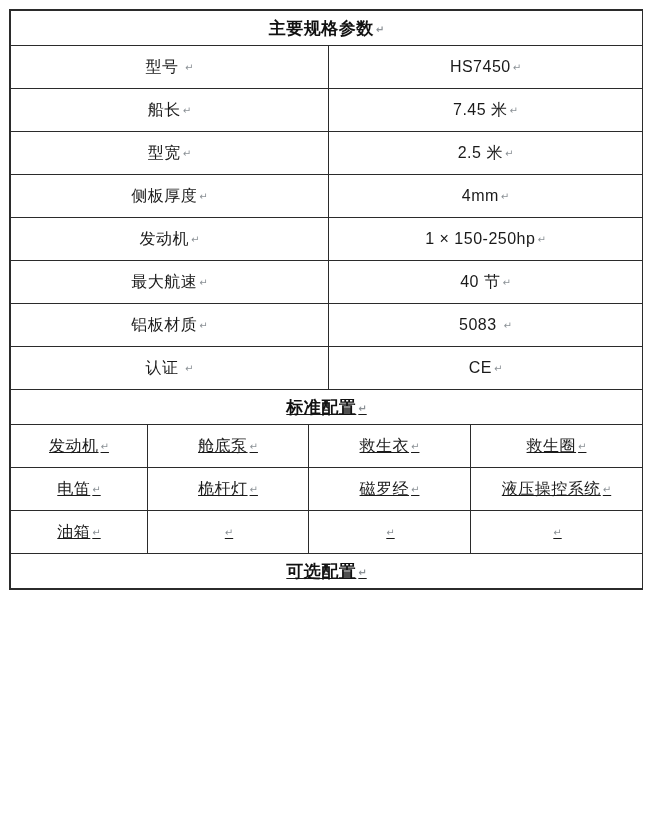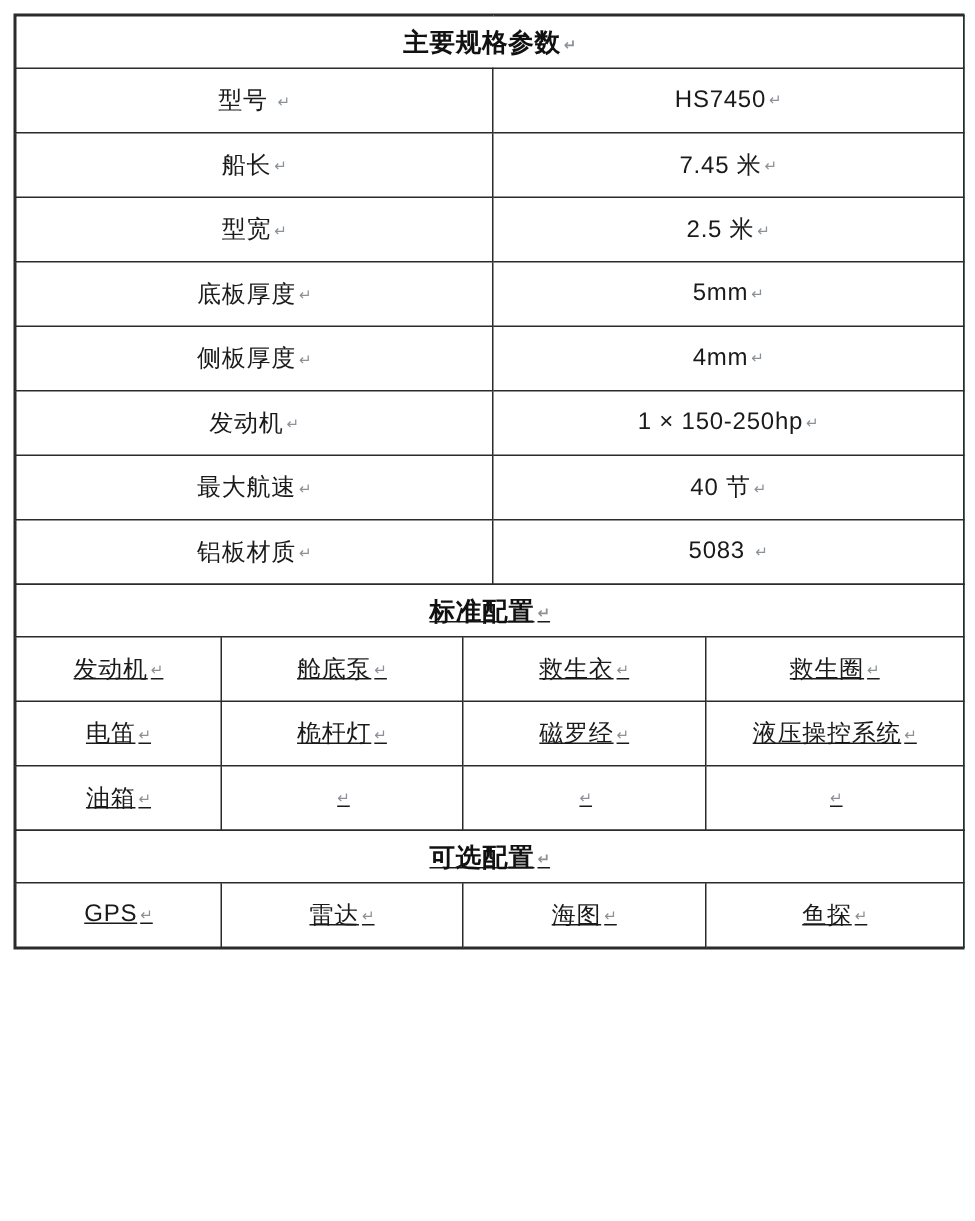--- a/index.html
+++ b/index.html
@@ -88,38 +88,38 @@
       </tr>
       <tr class="drow">
         <td><span class="t">船长</span><span class="pmark">↵</span></td>
         <td class="val"><span class="t">7.45 米</span><span class="pmark">↵</span></td>
       </tr>
       <tr class="drow">
         <td><span class="t">型宽</span><span class="pmark">↵</span></td>
         <td class="val"><span class="t">2.5 米</span><span class="pmark">↵</span></td>
       </tr>
       <tr class="drow">
-        <td><span class="t">底板厚度</span><span class="pmark">↵</span></td>
-        <td class="val"><span class="t">5mm</span><span class="pmark">↵</span></td>
-      </tr>
-      <tr class="drow">
         <td><span class="t">侧板厚度</span><span class="pmark">↵</span></td>
         <td class="val"><span class="t">4mm</span><span class="pmark">↵</span></td>
       </tr>
       <tr class="drow">
         <td><span class="t">发动机</span><span class="pmark">↵</span></td>
         <td class="val"><span class="t">1 × 150-250hp</span><span class="pmark">↵</span></td>
       </tr>
       <tr class="drow">
         <td><span class="t">最大航速</span><span class="pmark">↵</span></td>
         <td class="val"><span class="t">40 节</span><span class="pmark">↵</span></td>
       </tr>
       <tr class="drow">
         <td><span class="t">铝板材质</span><span class="pmark">↵</span></td>
         <td class="val"><span class="t">5083 </span><span class="pmark">↵</span></td>
+      </tr>
+      <tr class="drow">
+        <td><span class="t">认证 </span><span class="pmark">↵</span></td>
+        <td class="val"><span class="t">CE</span><span class="pmark">↵</span></td>
       </tr>
     </tbody>
       </table>
 
     <table class="tbl four">
       <colgroup>
           <col style="width:137px">
           <col style="width:161px">
           <col style="width:162px">
           <col style="width:172px">
@@ -153,23 +153,17 @@
       <colgroup>
           <col style="width:137px">
           <col style="width:161px">
           <col style="width:162px">
           <col style="width:172px">
         </colgroup>
       <tbody>
           <tr class="hdr">
         <th colspan="4"><span class="t">可选配置</span><span class="pmark">↵</span></th>
       </tr>
-      <tr class="drow">
-        <td class="lat"><span class="t">GPS</span><span class="pmark">↵</span></td>
-        <td><span class="t">雷达</span><span class="pmark">↵</span></td>
-        <td><span class="t">海图</span><span class="pmark">↵</span></td>
-        <td><span class="t">鱼探</span><span class="pmark">↵</span></td>
-      </tr>
     </tbody>
       </table>
 
   </div>
 </div>
 
 </body></html>

